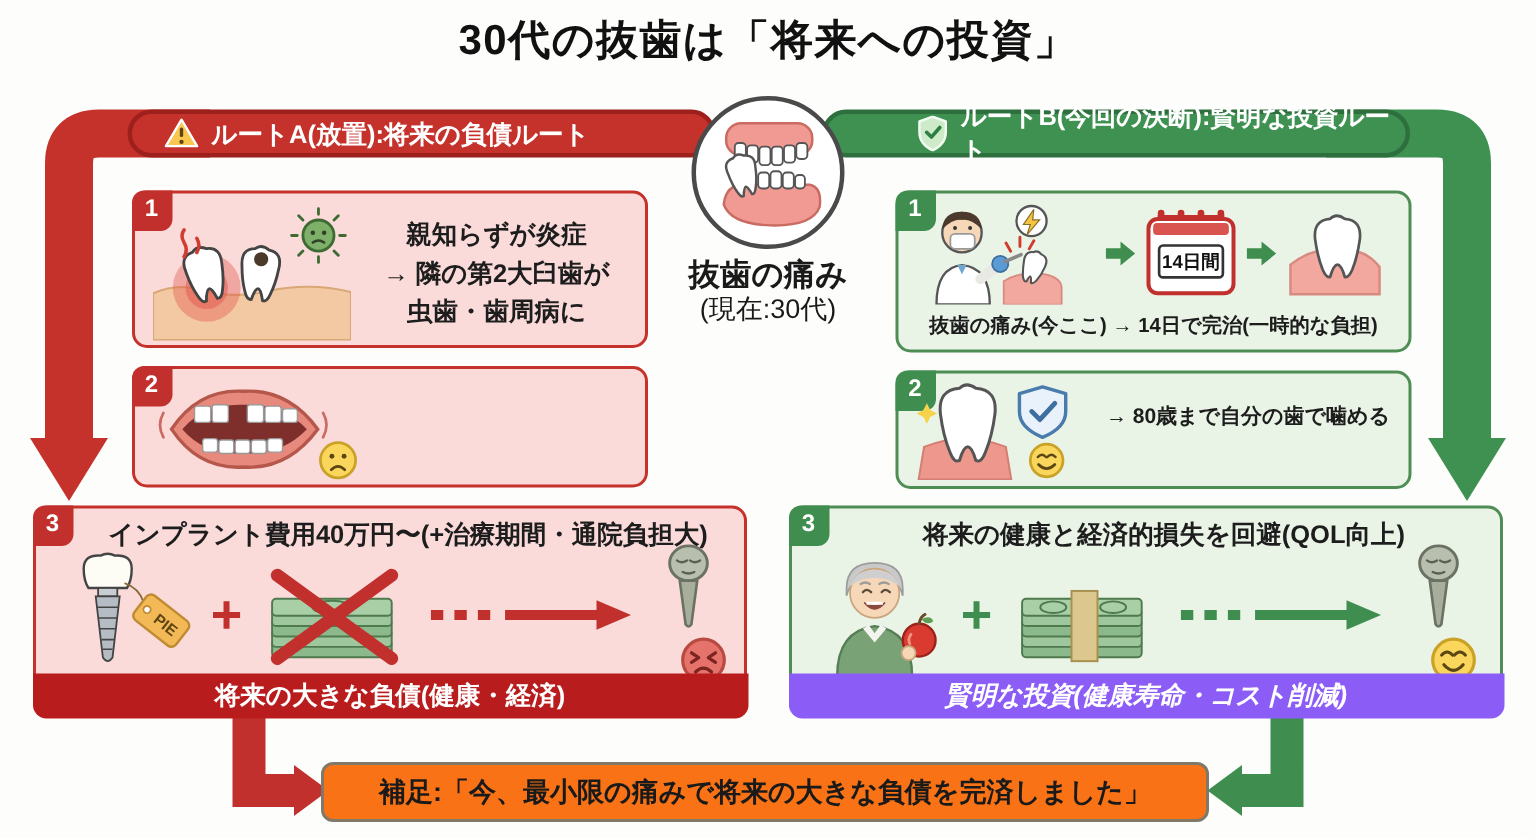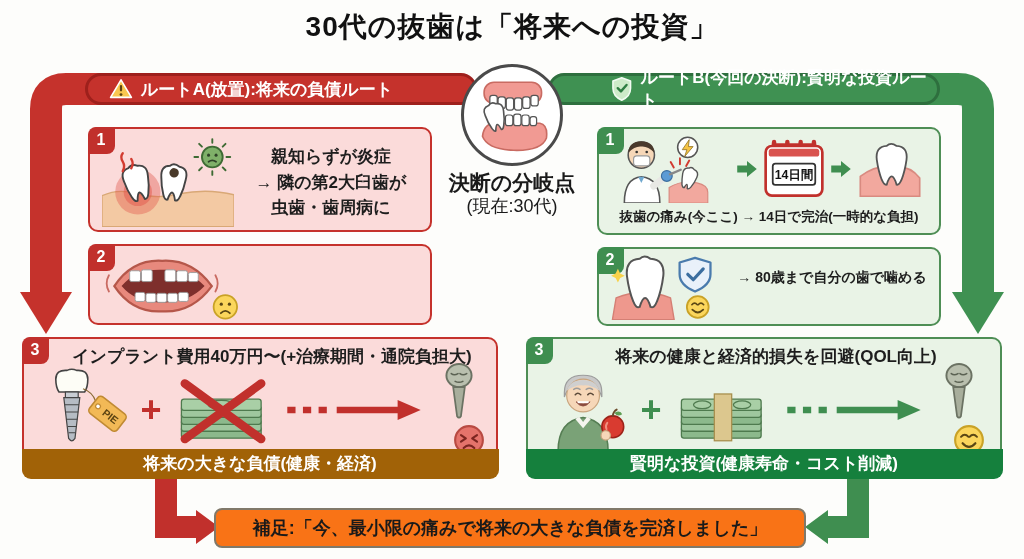--- a/index.html
+++ b/index.html
@@ -96,21 +96,21 @@
         <rect x="42" y="50" width="9" height="13" rx="3"></rect>
           <rect x="52" y="49" width="9" height="14" rx="3"></rect>
         <rect x="62" y="50" width="9" height="13" rx="3"></rect>
           <rect x="72" y="52" width="8" height="11" rx="3"></rect>
       </g>
       <g transform="rotate(-14 30 60)">
         <path d="M20 48 Q18 38 27 37 Q31 33 36 37 Q45 38 43 48 Q42 58 39 65 Q37 70 35 69 Q33 62 31.5 62 Q30 62 28 69 Q26 70 24 65 Q21 58 20 48 Z" fill="#fff" stroke="#555" stroke-width="2"></path>
       </g>
     </svg>
   </div>
-  <div class="abs cap1">決断の分岐点</div>
+  <div class="abs cap1">抜歯の痛み</div>
   <div class="abs cap2">(現在:30代)</div>
 
   <div class="box box-red" style="left:88px;top:127px;width:344px;height:105px;">
     <div class="badge badge-red">1</div>
     <svg class="abs" style="left:12px;top:8px;" width="132" height="90" viewBox="0 0 140 95">
       <path d="M0 62 Q18 54 36 60 Q60 66 82 60 Q112 54 140 61 L140 95 L0 95 Z" fill="#F3C9A3" stroke="#D9A876" stroke-width="1.5"></path>
       <circle cx="38" cy="58" r="24" fill="#E2574B" opacity="0.4"></circle>
       <circle cx="38" cy="58" r="15" fill="#E2574B" opacity="0.5"></circle>
       <g transform="rotate(-14 38 56)">
         <path d="M26 44 Q24 32 34 31 Q38 27 44 31 Q54 32 52 44 Q51 54 48 62 Q46 68 43 67 Q41 59 39 59 Q37 59 35 67 Q32 68 30 62 Q27 54 26 44 Z" fill="#fff" stroke="#444" stroke-width="2"></path>
@@ -204,21 +204,21 @@
           <path d="M16 20 q4 2 8 0" fill="none" stroke="#5A6152" stroke-width="1.6" stroke-linecap="round"></path>
           <path d="M14 26 L26 26 L22 56 Q20 59 18 56 Z" fill="#A8AE9C" stroke="#6B7263" stroke-width="1.8"></path>
         </svg>
         <svg class="abs" style="right:0;bottom:2px;" width="32" height="32" viewBox="0 0 30 30">
           <circle cx="15" cy="15" r="13" fill="#E5736B" stroke="#B84A42" stroke-width="2"></circle>
           <path d="M7.5 10.5 l4.5 3 l-4.5 3 M22.5 10.5 l-4.5 3 l4.5 3" fill="none" stroke="#7C2520" stroke-width="2" stroke-linecap="round" stroke-linejoin="round"></path>
           <path d="M10 22.5 q5 -5 10 0" fill="none" stroke="#7C2520" stroke-width="2" stroke-linecap="round"></path>
         </svg>
       </div>
     </div>
-    <div class="footer-bar badge-red" style="background:#a16207;">将来の大きな負債(健康・経済)</div>
+    <div class="footer-bar badge-red" style="background:#b91c1c;">将来の大きな負債(健康・経済)</div>
   </div>
 
   <div class="box box-green" style="left:597px;top:127px;width:344px;height:108px;">
     <div class="badge badge-green">1</div>
     <div class="abs row" style="left:6px;right:6px;top:6px;height:68px;gap:6px;">
       <svg width="116" height="68" viewBox="0 0 150 88">
         <circle cx="94" cy="16" r="13" fill="#fff" stroke="#555" stroke-width="2"></circle>
         <polygon points="96,6 87,19 93,19 90,28 101,15 95,15" fill="#F6C445" stroke="#8A6D1F" stroke-width="1"></polygon>
         <circle cx="34" cy="26" r="17" fill="#F6D7B8" stroke="#555" stroke-width="2"></circle>
         <path d="M17 23 Q18 8 34 8 Q50 8 51 23 Q42 14 34 15 Q26 14 17 23 Z" fill="#4A392C"></path>
@@ -331,18 +331,18 @@
           <path d="M16 20 q4 2 8 0" fill="none" stroke="#5A6152" stroke-width="1.6" stroke-linecap="round"></path>
           <path d="M14 26 L26 26 L22 56 Q20 59 18 56 Z" fill="#A8AE9C" stroke="#6B7263" stroke-width="1.8"></path>
         </svg>
         <svg class="abs" style="right:0;bottom:2px;" width="32" height="32" viewBox="0 0 30 30">
           <circle cx="15" cy="15" r="13" fill="#FBD65C" stroke="#C9A227" stroke-width="2"></circle>
           <path d="M7.5 12 q3.5 -4 7 0 M15.5 12 q3.5 -4 7 0" fill="none" stroke="#5B4714" stroke-width="1.8" stroke-linecap="round"></path>
           <path d="M9 18 q6 7 12 0" fill="none" stroke="#5B4714" stroke-width="2" stroke-linecap="round"></path>
         </svg>
       </div>
     </div>
-    <div class="footer-bar" style="background:#15803d;">賢明な投資(健康寿命・コスト削減)</div>
+    <div class="footer-bar" style="background:#8b5cf6;font-style:italic;">賢明な投資(健康寿命・コスト削減)</div>
   </div>
 
   <div class="abs banner">補足:「今、最小限の痛みで将来の大きな負債を完済しました」</div>
 
 </div>
 
 </body></html>

